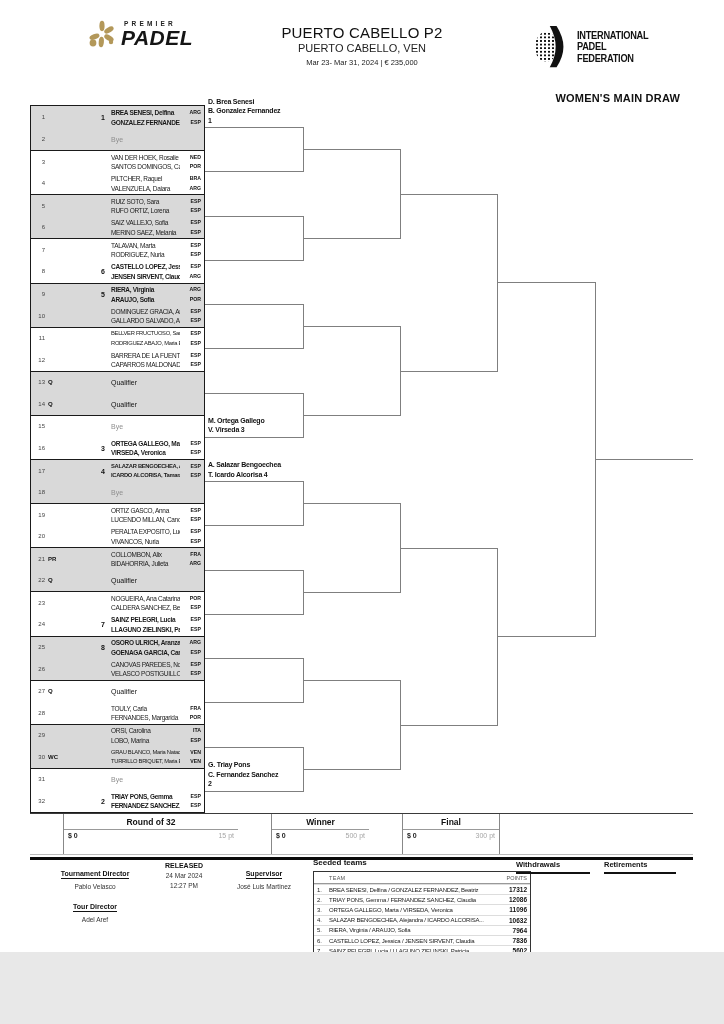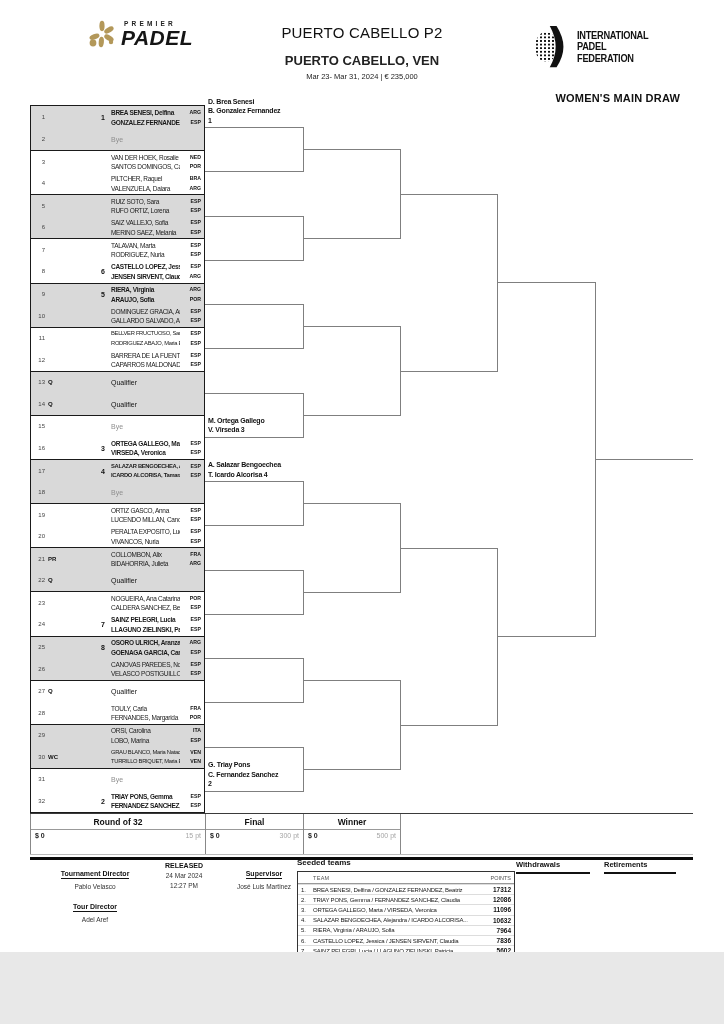--- a/index.html
+++ b/index.html
@@ -6,21 +6,21 @@
   .page{position:relative;width:724px;height:952px;background:#fff;margin:0 auto;
         font-family:"Liberation Sans",sans-serif;color:#111;overflow:hidden;}
 
   
   .logo-premier{position:absolute;left:88px;top:18px;display:flex;align-items:center;gap:5px;}
   .pp-text{display:flex;flex-direction:column;}
   .pp-line1{font-size:6.5px;font-weight:bold;letter-spacing:3.2px;color:#222;margin-left:3px;}
   .pp-line2{font-size:21px;font-weight:800;font-style:italic;letter-spacing:0.5px;color:#151515;line-height:22px;}
   .title-block{position:absolute;left:212px;top:24px;width:300px;text-align:center;}
   .ev-title{font-size:15px;font-weight:normal;letter-spacing:0.2px;}
-  .ev-sub{font-size:13px;margin-top:12px;color:#222;font-weight:bold;}
+  .ev-sub{font-size:11px;margin-top:1px;color:#222;}
   .ev-meta{font-size:7.5px;margin-top:4px;color:#222;}
   .logo-ipf{position:absolute;left:533px;top:24px;display:flex;align-items:center;gap:6px;}
   .ipf-mark{position:relative;width:38px;height:46px;}
   .ipf-dots{position:absolute;left:2px;top:8px;width:22px;height:30px;border-radius:50%;
             background-image:radial-gradient(circle,#111 0.9px,transparent 1.1px);
             background-size:4px 3.6px;}
   .ipf-paren{position:absolute;left:13px;top:-7px;font-size:47px;font-weight:bold;color:#111;
              font-family:"DejaVu Sans",sans-serif;}
   .ipf-text{font-size:10.5px;font-weight:bold;line-height:11.5px;letter-spacing:-0.3px;
             transform:scaleX(0.88);transform-origin:left center;white-space:nowrap;}
@@ -49,38 +49,38 @@
   .slot-label{position:absolute;left:80px;top:50%;transform:translateY(-50%);font-size:7px;}
   .slot-label.bye{color:#8f8f8f;}
   .hline{position:absolute;background:#7f7f7f;}
   .vline{position:absolute;background:#7f7f7f;}
   .adv{position:absolute;font-size:7px;font-weight:bold;line-height:9.5px;letter-spacing:-0.2px;
        white-space:nowrap;}
 
   
   .rounds{position:absolute;left:30px;top:813px;width:663px;height:40px;display:flex;
           border-top:1.5px solid #3a3a3a;border-bottom:1px solid #bbb;box-sizing:content-box;}
-  .rcell{position:relative;box-sizing:border-box;border-left:1px solid #888;}
+  .rcell{position:relative;box-sizing:border-box;border-left:1px solid #888;margin-left:33px;}
   .rcell:first-child{border-left:1px solid #888;}
   .rounds .rcell:last-child{border-right:1px solid #888;}
   .rname{height:15px;line-height:16px;text-align:center;font-size:8.5px;font-weight:bold;
          border-bottom:1px solid #999;}
   .rprize{position:absolute;left:4px;top:18px;font-size:7px;font-weight:bold;color:#222;}
   .rpts{position:absolute;right:4px;top:18px;font-size:7px;color:#a6a6a6;}
 
   .thickline{position:absolute;left:30px;top:857px;width:663px;height:3px;background:#0a0a0a;}
 
   
   .binfo{position:absolute;left:0;top:862px;width:724px;height:160px;}
   .cred{position:absolute;text-align:center;}
   .cred-h{font-size:7px;font-weight:bold;border-bottom:1px solid #111;display:inline-block;
           padding-bottom:1px;}
   .cred-v{font-size:6.5px;color:#333;margin-top:3px;}
   .cred-gap{height:5px;}
-  .seeded{position:absolute;left:297px;top:-4px;width:218px;}
+  .seeded{position:absolute;left:313px;top:-4px;width:218px;}
   .seeded-title{font-size:8px;font-weight:bold;}
   .stable{margin-top:4px;border:1px solid #333;}
   .srow{display:flex;align-items:center;height:9.2px;border-top:1px solid #ddd;padding:0 3px;}
   .srow.head{height:11px;border-top:none;border-bottom:1px solid #999;}
   .s-n{width:12px;font-size:6px;color:#222;}
   .s-team{flex:1;font-size:6px;letter-spacing:-0.2px;white-space:nowrap;overflow:hidden;color:#1a1a1a;}
   .s-pts{width:28px;text-align:right;font-size:6.5px;font-weight:bold;}
   .srow.head .s-team{font-size:5.5px;color:#555;letter-spacing:0.3px;}
   .srow.head .s-pts{font-size:5.5px;color:#555;font-weight:normal;}
   .wr-block{position:absolute;top:-2px;}
@@ -509,28 +509,28 @@
       </div>
     </div>
 
   <div class="rounds">
       <div class="rcell" style="width: 175px;">
         <div class="rname">Round of 32</div>
         <div class="rprize">$ 0</div>
         <div class="rpts">15 pt</div>
       </div>
       <div class="rcell" style="width: 98px;">
+        <div class="rname">Winner</div>
+        <div class="rprize">$ 0</div>
+        <div class="rpts">500 pt</div>
+      </div>
+      <div class="rcell" style="width: 98px;">
         <div class="rname">Final</div>
         <div class="rprize">$ 0</div>
         <div class="rpts">300 pt</div>
-      </div>
-      <div class="rcell" style="width: 98px;">
-        <div class="rname">Winner</div>
-        <div class="rprize">$ 0</div>
-        <div class="rpts">500 pt</div>
       </div>
     </div>
   <div class="thickline"></div>
 
   <div class="binfo">
     <div class="cred" style="left:40px;width:110px;">
       <div><span class="cred-h">Tournament Director</span></div>
       <div class="cred-v">Pablo Velasco</div>
       <div class="cred-gap"></div>
       <div><span class="cred-h">Tour Director</span></div>

